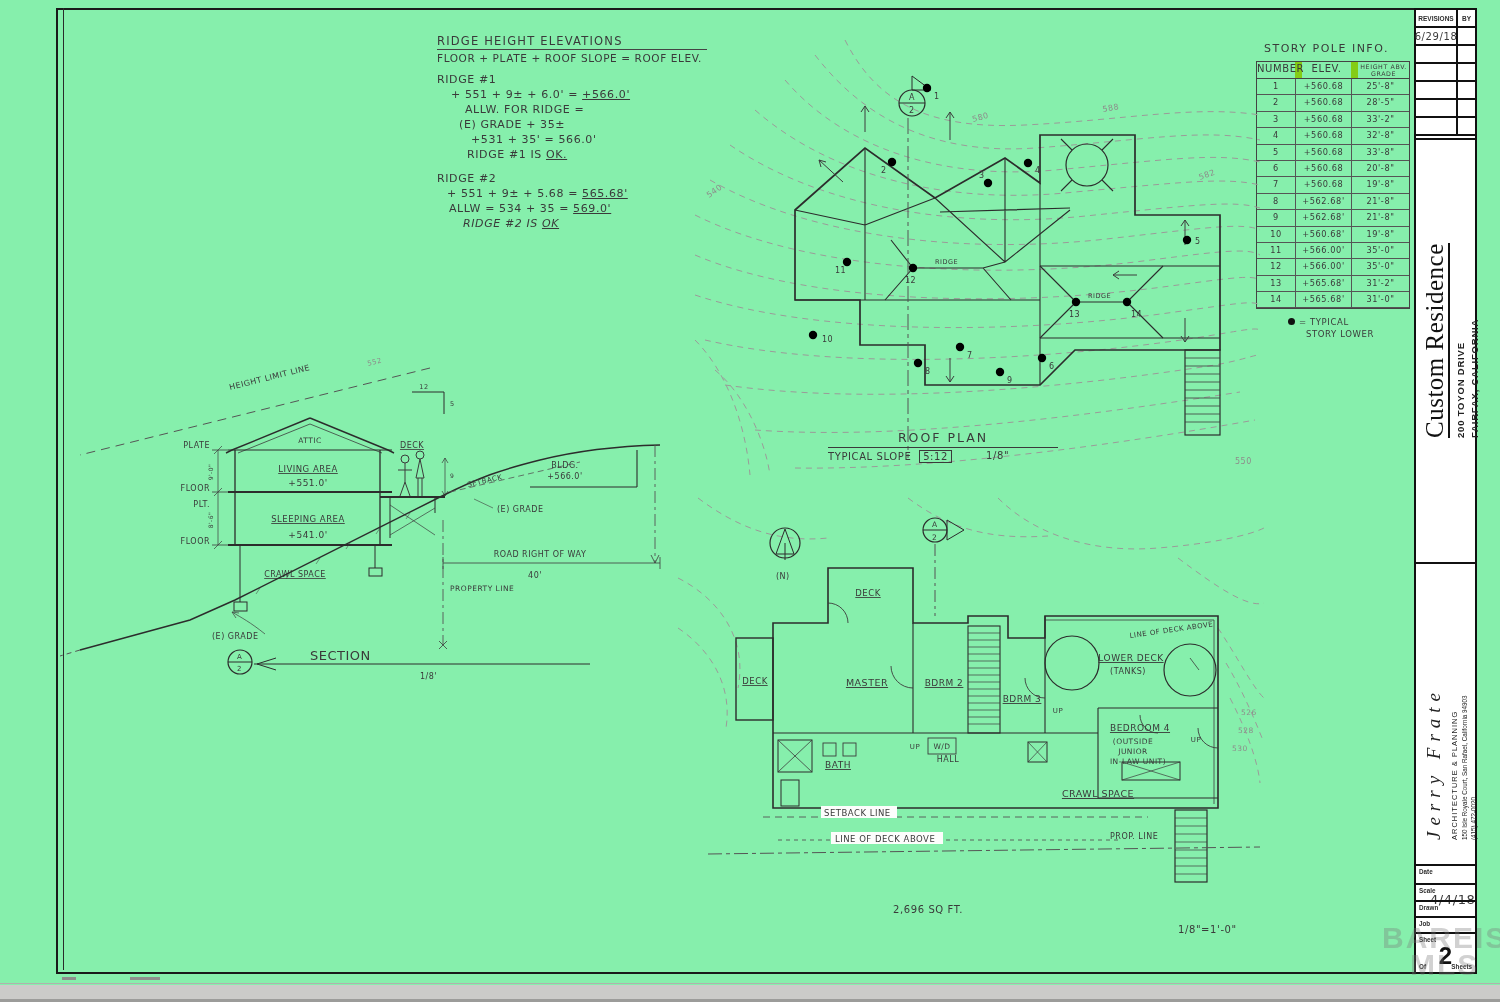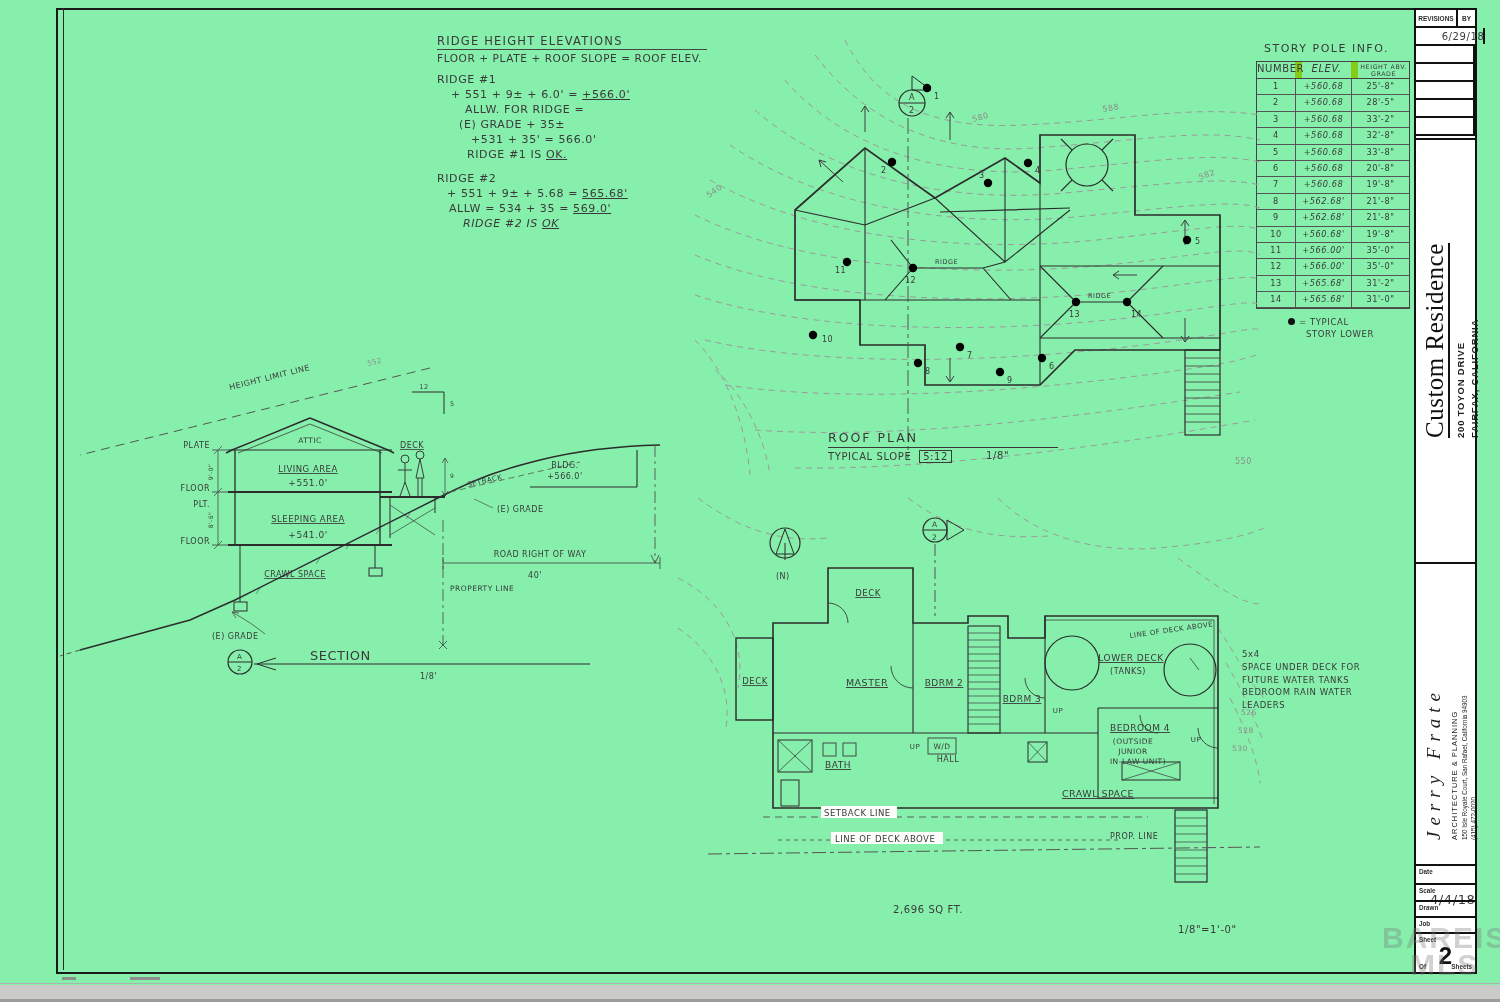--- a/index.html
+++ b/index.html
@@ -11,21 +11,21 @@
   .sheet-border{position:absolute;left:56px;top:8px;width:1356px;height:962px;border:2px solid #1a1a1a;}
   .sheet-inner-left{position:absolute;left:63px;top:8px;width:1px;height:962px;background:#2a2a2a;}
   
   .titleblock{position:absolute;left:1414px;top:8px;width:59px;height:962px;border:2px solid #111;background:#fff;}
   .rev-table{position:absolute;left:0;top:0;width:100%;}
   .rev-head{display:flex;border-bottom:2px solid #111;height:16px;}
   .rev-head div{font-size:6.5px;font-weight:bold;display:flex;align-items:center;justify-content:center;}
   .rev-c1{width:40px;border-right:2px solid #111;}
   .rev-c2{flex:1;}
   .rev-row{display:flex;height:16px;border-bottom:2px solid #111;}
-  .rev-row .rev-c1{font-size:10px;display:flex;align-items:center;justify-content:center;padding-left:27px;}
+  .rev-row .rev-c1{font-size:10px;display:flex;align-items:center;justify-content:center;}
   .rot{transform-origin:0 0;transform:rotate(-90deg);position:absolute;}
   .proj-title{font-family:"Liberation Serif",serif;font-size:25px;letter-spacing:.5px;
               border-bottom:2px solid #111;display:inline-block;line-height:1.05;color:#111;}
   .proj-addr{font-size:9.5px;font-weight:bold;letter-spacing:.8px;line-height:1.45;margin-top:4px;color:#222;}
   .arch-name{font-family:"Liberation Serif",serif;font-style:italic;font-size:19px;letter-spacing:6px;color:#222;}
   .arch-sub{font-size:7.5px;letter-spacing:1px;margin-top:5px;color:#222;}
   .arch-sub2{font-size:6.3px;margin-top:2px;color:#222;}
   .tb-row{position:absolute;left:0;width:100%;border-top:2px solid #111;box-sizing:border-box;}
   .tb-lab{font-size:6.3px;font-weight:bold;position:absolute;left:3px;top:2px;}
   .tb-hand{font-size:13px;position:absolute;left:14px;top:2px;margin-top:24px;}
@@ -47,25 +47,25 @@
   .rn-line{margin-top:2px;}
   .u{text-decoration:underline;}
   
   .sp-wrap{position:absolute;left:1256px;top:42px;width:154px;}
   .sp-title{font-size:11px;letter-spacing:1.5px;margin-left:8px;}
   .sp-table{margin-top:6px;border:1.4px solid #444;}
   .sp-hrow{display:flex;border-bottom:1px solid #444;}
   .sp-hrow div{font-size:10px;padding:1px 0;text-align:center;border-right:7px solid #84cc16;}
   .sp-row{display:flex;border-bottom:1px solid #555;height:15.4px;}
   .sp-row div{font-size:8.2px;text-align:center;border-right:1px solid #555;line-height:15.4px;}
-  .spc1{width:38px;} .spc2{width:55px;font-style:italic;} .spc3{width:57px;border-right:none!important;}
+  .spc1{width:38px;} .spc2{width:55px;} .spc3{width:57px;border-right:none!important;}
   .sp-legend{margin-top:8px;margin-left:32px;font-size:8.5px;line-height:1.3;}
   .dot{display:inline-block;width:7px;height:7px;border-radius:50%;background:#111;margin-right:4px;}
   
-  .cap-title{font-size:12.5px;letter-spacing:2px;border-bottom:1.3px solid #3a3a3a;padding-bottom:2px;}
+  .cap-title{font-size:12.5px;letter-spacing:2px;border-bottom:1.3px solid #3a3a3a;padding-bottom:2px;text-align:center;}
   .cap-sub{font-size:10px;margin-top:3px;}
   .boxed{border:1px solid #3a3a3a;padding:0 3px;margin-left:4px;}
   
   svg{position:absolute;overflow:visible;}
   svg text{font-family:"DejaVu Sans",sans-serif;fill:#3a3a3a;letter-spacing:.5px;}
   svg text.gray{fill:#8d8d8b;}
   svg .ul{text-decoration:underline;}
   .ink{stroke:#2c2c2c;fill:none;}
   .thin{stroke:#3c3c3c;fill:none;}
   .cont{stroke:#9b9b99;fill:none;stroke-dasharray:6 5;stroke-width:1;}
@@ -508,30 +508,20 @@
       <text font-size="7.5" x="455" y="246">(OUTSIDE</text>
       <text font-size="7.5" x="455" y="256">JUNIOR</text>
       <text font-size="7.5" x="460" y="266">IN-LAW UNIT)</text>
       <text class="ul" font-size="9.5" x="420" y="299">CRAWL SPACE</text>
       <text font-size="7" x="237" y="251">UP</text>
       <text font-size="7" x="380" y="215">UP</text>
       <text font-size="7" x="518" y="244">UP</text>
     </g>
   </svg>
 
-  <div class="abs hand" style="left:1242px;top:648px;width:165px;font-size:8.5px;line-height:1.5;">
-    <div>
-
-    <div>5x4</div>
-        <div>SPACE UNDER DECK FOR</div>
-        <div>FUTURE WATER TANKS</div>
-        <div>BEDROOM RAIN WATER</div>
-        <div>LEADERS</div>
-      </div>
-  </div>
 
   <div class="abs hand" style="left:893px;top:901px;width:352px;">
     <div class="cap-sub">2,696 SQ FT.</div>
   </div>
   <div class="abs hand" style="left:1178px;top:924px;font-size:10px;">1/8"=1'-0"</div>
 
   <div class="titleblock">
     <div class="rev-table">
       <div class="rev-head">
         <div class="rev-c1">REVISIONS</div>

